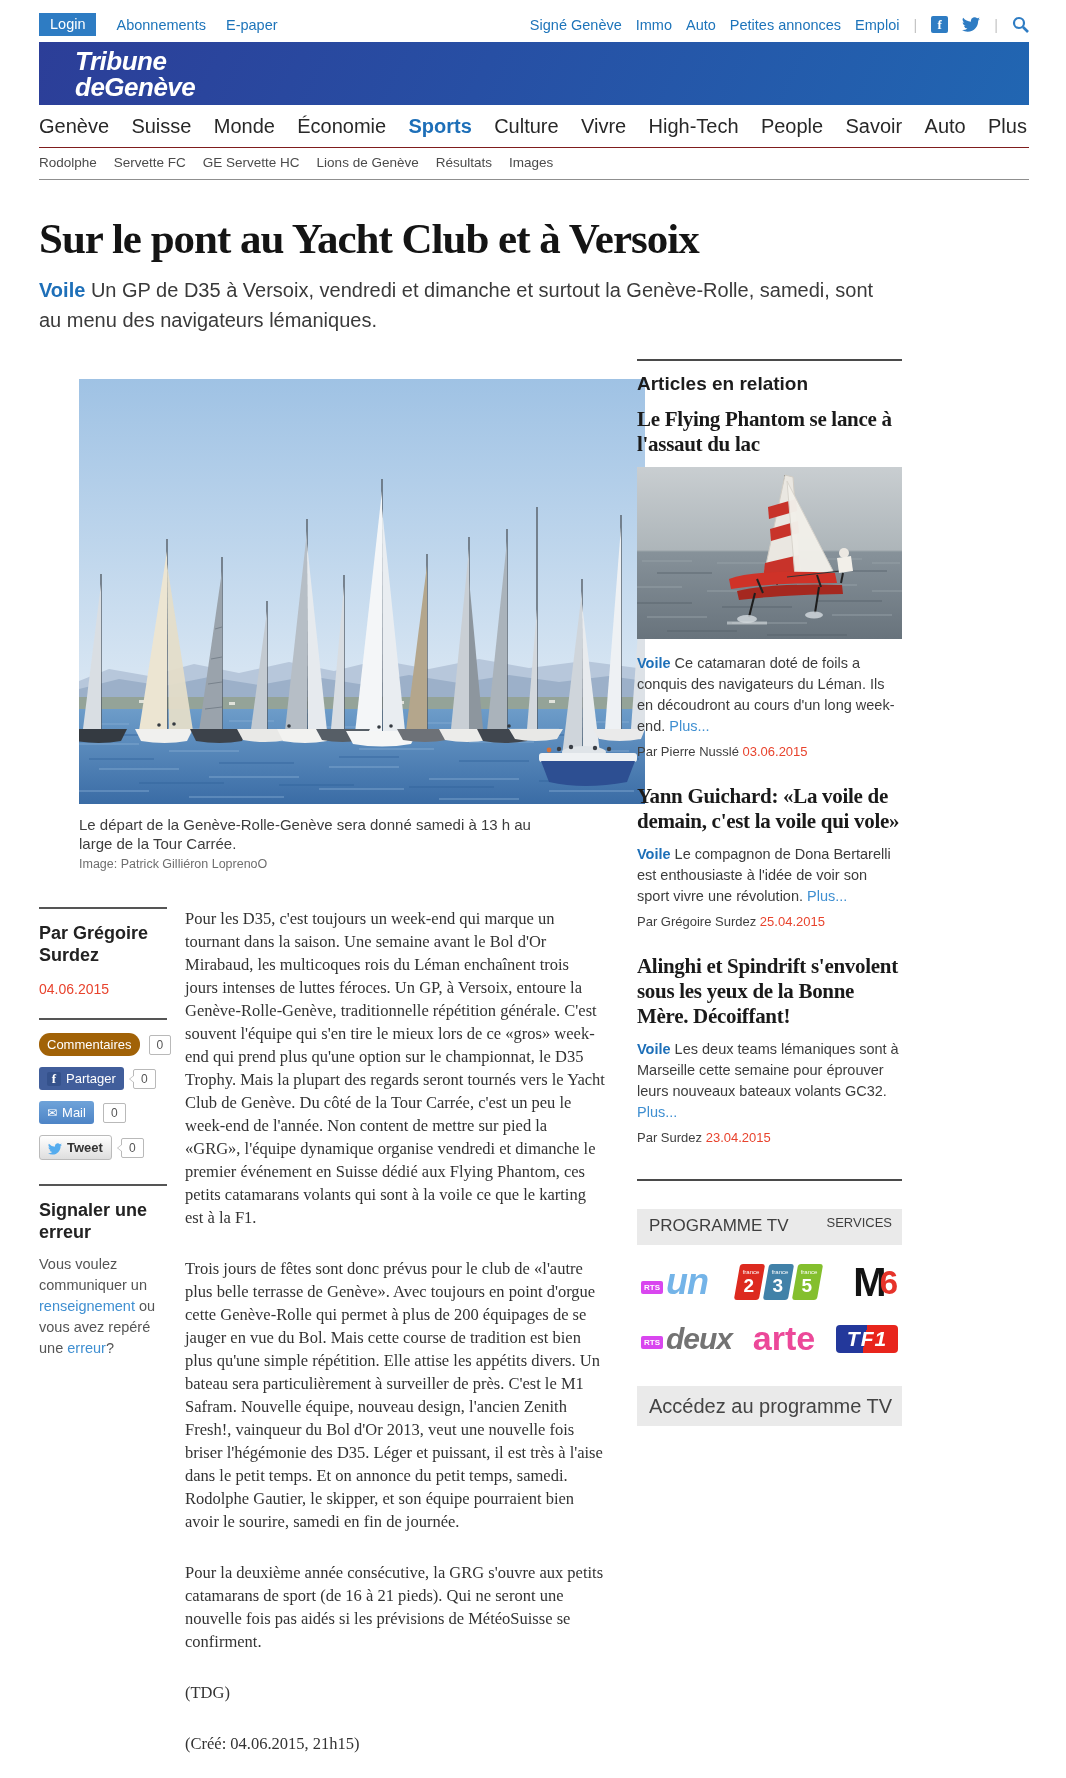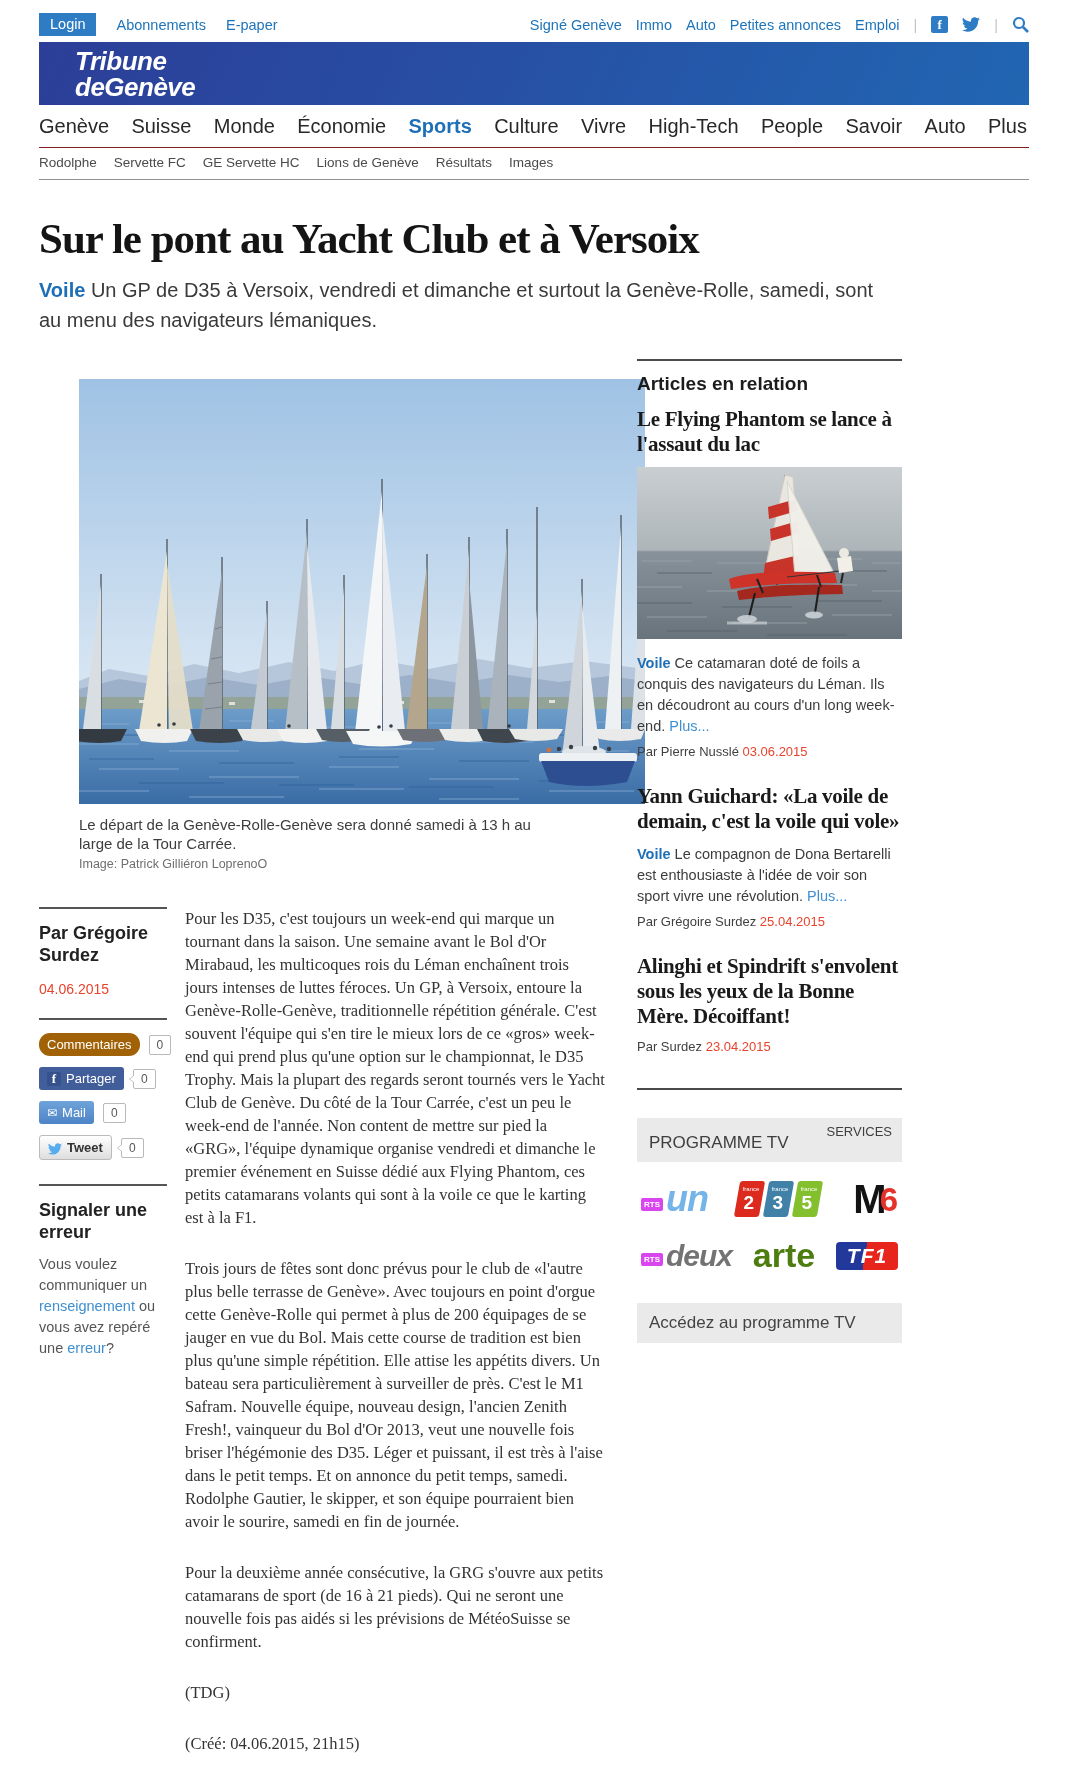--- a/index.html
+++ b/index.html
@@ -74,39 +74,39 @@
   .rel-title{font-family:"Liberation Serif",serif;font-weight:bold;font-size:21px;line-height:25px;color:#1a1a1a;margin:0 0 10px;letter-spacing:-.3px;display:block;}
   .rel-img{margin:2px 0 10px;display:block;}
   .rel-teaser{font-size:14.5px;line-height:21px;color:#3c3c3c;margin:0 0 7px;}
   .rel-teaser .tag{color:#1d6fb8;font-weight:bold;}
   .rel-teaser a{color:#3f8fd1;}
   .rel-byline{font-size:13px;color:#3f3f3f;margin-bottom:25px;}
   .rel-byline .rdate{color:#e8432d;}
 
   .tv-section{margin-top:34px;}
   .tv-rule{border-top:2px solid #4a4a4a;}
-  .tv-head{background:#eaeaea;height:44px;position:relative;margin-top:28px;}
+  .tv-head{background:#eaeaea;height:36px;position:relative;margin-top:28px;}
   .tv-head .tv-title{position:absolute;left:12px;bottom:9px;font-size:17px;color:#3f3f3f;}
   .tv-head .tv-services{position:absolute;right:10px;top:6px;font-size:13px;color:#3f3f3f;}
   .tv-logos{padding:16px 4px 4px;}
   .tv-row{display:flex;align-items:center;justify-content:space-between;margin-bottom:16px;}
   .rts-chip{background:#d946ef;color:#fff;font-size:8px;font-weight:bold;padding:2px 3px;border-radius:2px;margin-right:3px;vertical-align:4px;}
   .un-txt{font-size:36px;font-weight:800;font-style:italic;color:#74b4e8;letter-spacing:-1px;}
   .logo-france{display:flex;}
   .fr-tile{width:25px;height:36px;transform:skewX(-10deg);border-radius:3px;color:#fff;display:flex;flex-direction:column;align-items:center;justify-content:center;margin-right:4px;}
   .fr-2{background:#dd2a1f;} .fr-3{background:#4181a8;} .fr-5{background:#84bf2e;}
   .fr-word{font-size:6px;line-height:7px;transform:skewX(10deg);}
   .fr-digit{font-size:19px;font-weight:bold;line-height:19px;transform:skewX(10deg);}
   .logo-m6{display:flex;align-items:center;}
   .m6-m{font-size:40px;font-weight:800;color:#131313;line-height:40px;}
   .m6-six{font-size:33px;font-weight:800;color:#e6332a;margin-left:-7px;line-height:33px;}
   .deux-txt{font-size:30px;font-weight:800;font-style:italic;color:#737373;letter-spacing:-1px;}
-  .arte-txt{font-size:34px;font-weight:800;color:#4d7c0f;}
+  .arte-txt{font-size:34px;font-weight:800;color:#ec4899;}
   .logo-tf1{width:62px;height:28px;border-radius:4px;background:linear-gradient(100deg,#23389b 0 47%,#e8251c 47%);color:#fff;font-weight:bold;font-style:italic;font-size:21px;display:flex;align-items:center;justify-content:center;letter-spacing:1px;}
-  .tv-footer{background:#eaeaea;height:40px;display:flex;align-items:center;padding-left:12px;font-size:17px;color:#444;margin-top:8px;}
+  .tv-footer{background:#eaeaea;height:40px;display:flex;align-items:center;padding-left:12px;font-size:20px;color:#444;margin-top:8px;}
 </style>
 </head>
 <body>
 
 <div class="page">
 
   <div class="topbar">
     <div class="topbar-left">
       <a href="#" class="login-btn">Login</a>
       <a href="#">Abonnements</a>
@@ -400,20 +400,21 @@
       </div>
 
       <div>
         <a href="#" class="rel-title">Yann Guichard: «La voile de demain, c'est la voile qui vole»</a>
         <p class="rel-teaser"><span class="tag">Voile</span> <span>Le compagnon de Dona Bertarelli est enthousiaste à l'idée de voir son sport vivre une révolution.</span> <a href="#">Plus...</a></p>
         <div class="rel-byline"><span>Par Grégoire Surdez</span> <span class="rdate">25.04.2015</span></div>
       </div>
 
       <div>
         <a href="#" class="rel-title">Alinghi et Spindrift s'envolent sous les yeux de la Bonne Mère. Décoiffant!</a>
+        <p class="rel-teaser"><span class="tag">Voile</span> <span>Les deux teams lémaniques sont à Marseille cette semaine pour éprouver leurs nouveaux bateaux volants GC32.</span> <a href="#">Plus...</a></p>
         <div class="rel-byline"><span>Par Surdez</span> <span class="rdate">23.04.2015</span></div>
       </div>
 
       <div class="tv-section">
         <div class="tv-rule"></div>
         <div class="tv-head">
           <span class="tv-title">PROGRAMME TV</span>
           <span class="tv-services">SERVICES</span>
         </div>
         <div class="tv-logos">

